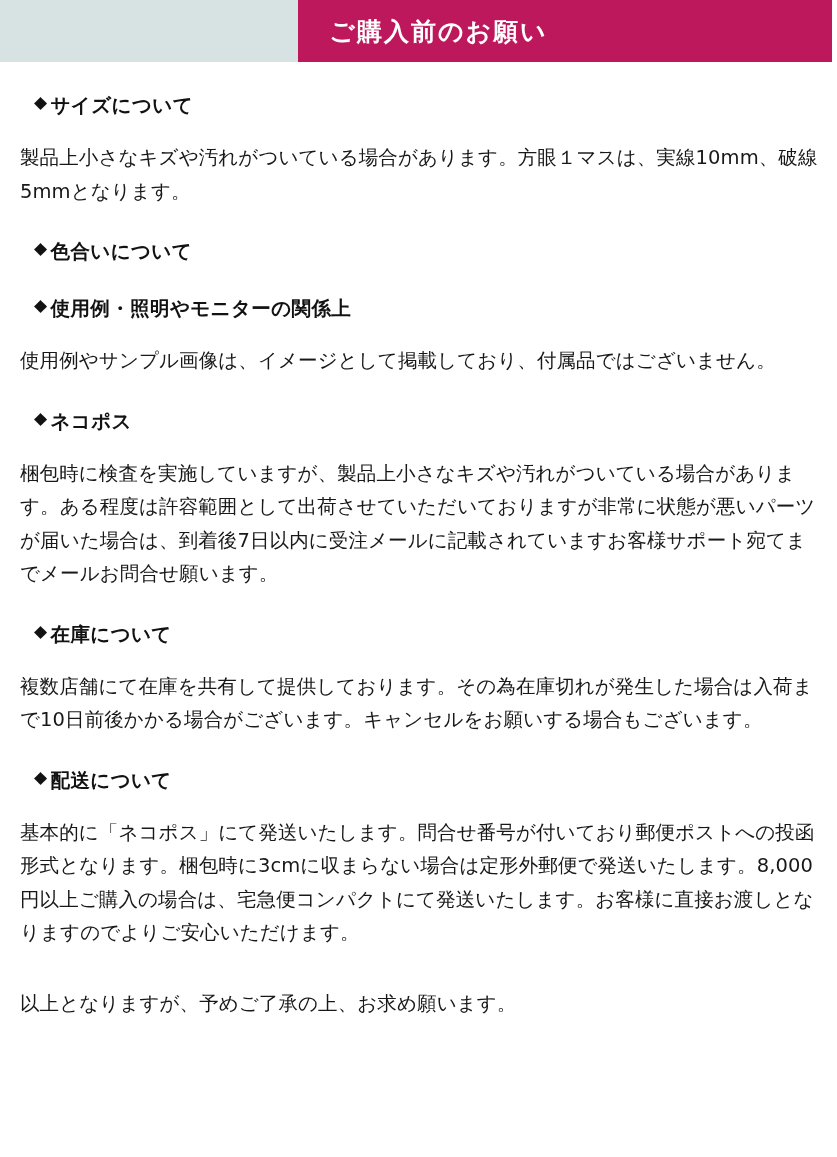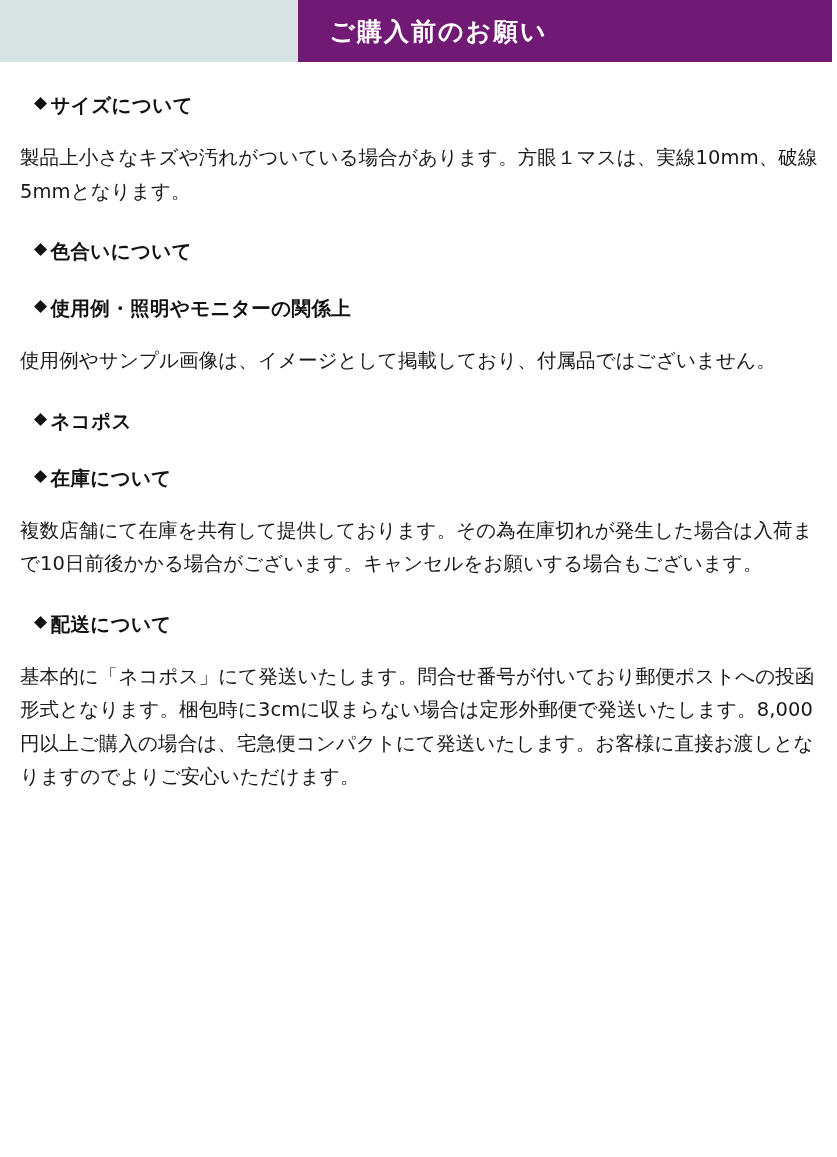--- a/index.html
+++ b/index.html
@@ -18,21 +18,21 @@
     position: relative;
     width: 837px;
     height: 1157px;
     box-sizing: border-box;
   }
   
   .header {
     position: relative;
     height: 62px;
     width: 100%;
-    background: #701a75;
+    background: #be185d;
     display: flex;
     align-items: center;
     justify-content: center;
   }
   .header-left-strip {
     position: absolute;
     left: 0;
     top: 0;
     width: 298px;
     height: 62px;
@@ -132,35 +132,37 @@
         <span>使用例・照明やモニターの関係上</span>
       </div>
       <div class="section-body">使用例やサンプル画像は、イメージとして掲載しており、付属品ではございません。</div>
     </div>
 
     <div class="section">
       <div class="section-heading">
         <span class="diamond">◆</span>
         <span>ネコポス</span>
       </div>
+      <div class="section-body">梱包時に検査を実施していますが、製品上小さなキズや汚れがついている場合があります。ある程度は許容範囲として出荷させていただいておりますが非常に状態が悪いパーツが届いた場合は、到着後7日以内に受注メールに記載されていますお客様サポート宛てまでメールお問合せ願います。</div>
     </div>
 
     <div class="section">
       <div class="section-heading">
         <span class="diamond">◆</span>
         <span>在庫について</span>
       </div>
       <div class="section-body">複数店舗にて在庫を共有して提供しております。その為在庫切れが発生した場合は入荷まで10日前後かかる場合がございます。キャンセルをお願いする場合もございます。</div>
     </div>
 
     <div class="section">
       <div class="section-heading">
         <span class="diamond">◆</span>
         <span>配送について</span>
       </div>
       <div class="section-body">基本的に「ネコポス」にて発送いたします。問合せ番号が付いており郵便ポストへの投函形式となります。梱包時に3cmに収まらない場合は定形外郵便で発送いたします。8,000円以上ご購入の場合は、宅急便コンパクトにて発送いたします。お客様に直接お渡しとなりますのでよりご安心いただけます。</div>
     </div>
 
     <div class="closing">
+      <div>以上となりますが、予めご了承の上、お求め願います。</div>
     </div>
 
   </div>
 </div>
 
 </body></html>

